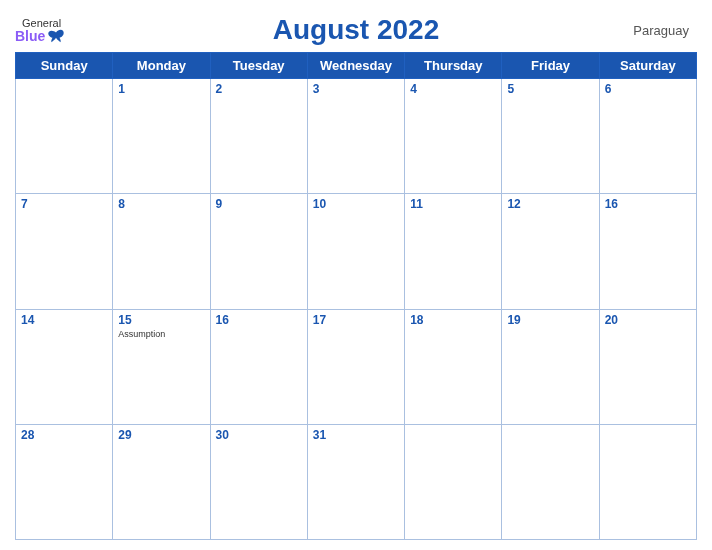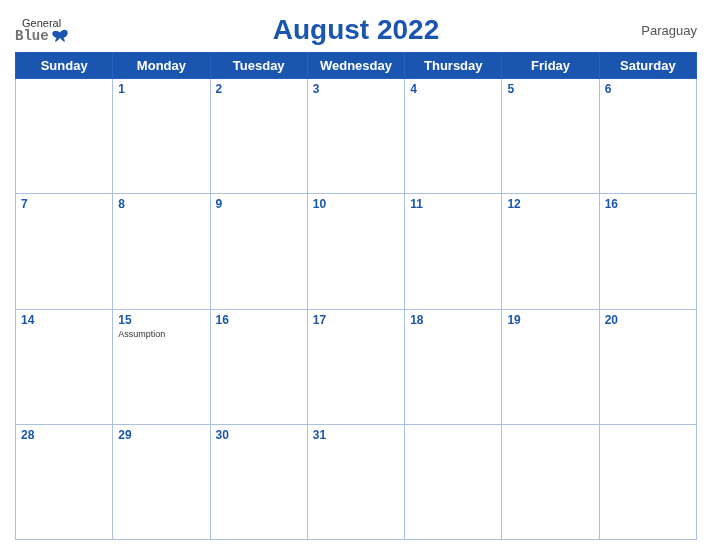--- a/index.html
+++ b/index.html
@@ -34,43 +34,42 @@
       font-size: 11px;
       color: #333;
       font-weight: normal;
       line-height: 1;
       margin-left: 7px;
     }
 
     .logo-text-blue {
       font-size: 14px;
       font-weight: bold;
-      color: #737373;
+      color: #8b5cf6;
       line-height: 1;
       display: flex;
       align-items: center;
-      font-family: Liberation Mono, monospace;
     }
 
     .logo-bird {
       width: 18px;
       height: 14px;
       margin-left: 2px;
     }
 
     .title {
       font-size: 28px;
       font-weight: bold;
       color: #1a56b0;
       text-align: right;
     }
 
     .country {
       position: absolute;
-      right: 0;
+      right: 8px;
       font-size: 13px;
       color: #555;
     }
 
     .calendar {
       width: 100%;
       border-collapse: collapse;
       flex: 1;
     }
 

